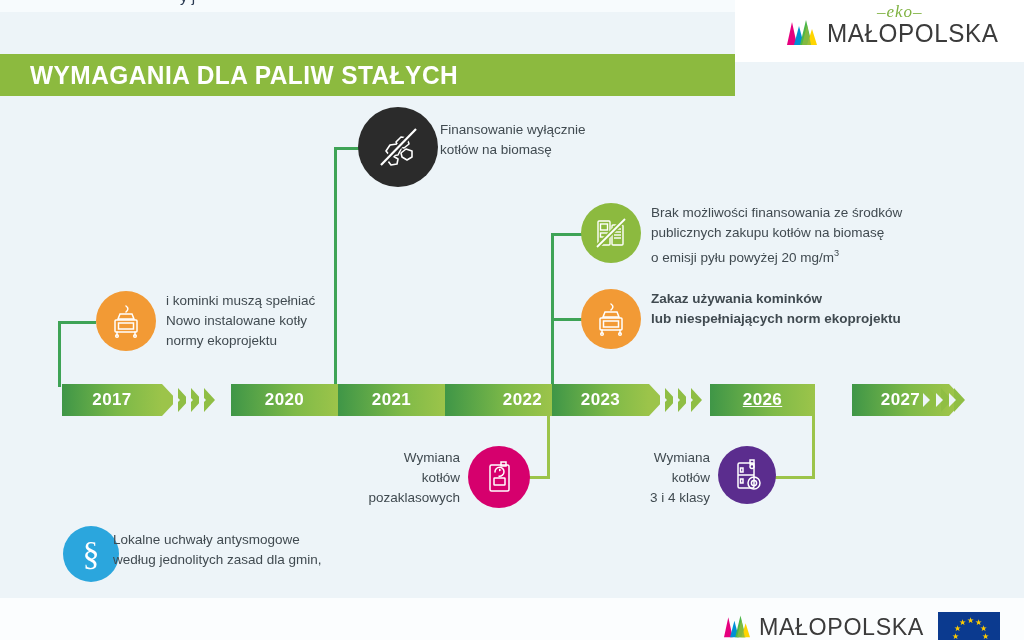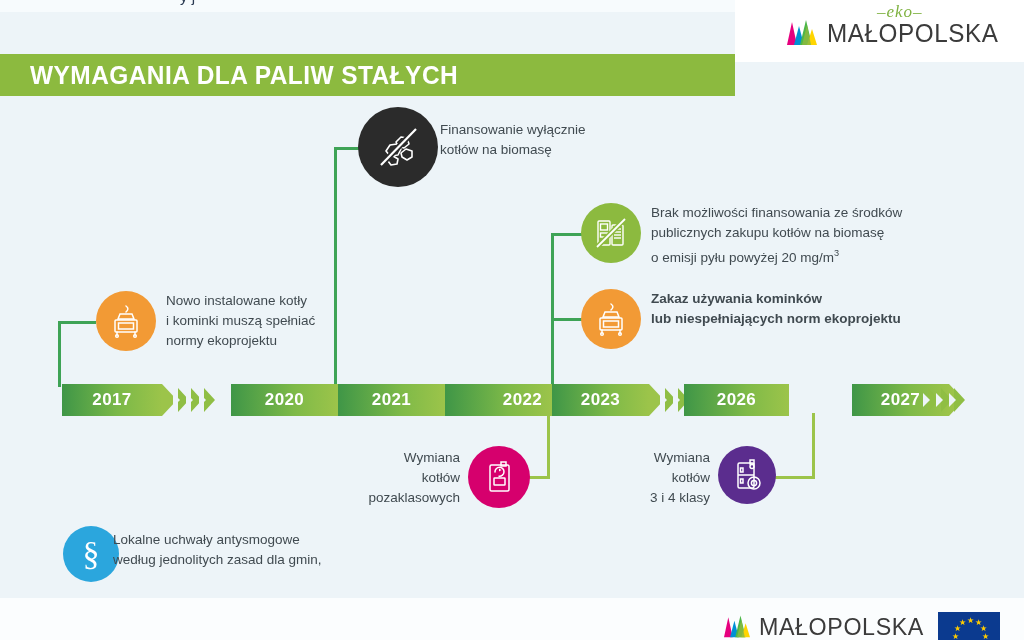--- a/index.html
+++ b/index.html
@@ -189,21 +189,21 @@
     </div>
     <div class="seg seg-arrow" style="left:552px; width:97px; background:linear-gradient(90deg,#3f9647 0%,#7fba48 60%,#9cc44a 100%);">
       <span>2023</span>
     </div>
     <div class="chev-group" style="left:665px; width:44px;">
       <span class="chev" style="left:0px;"></span>
       <span class="chev" style="left:13px;"></span>
       <span class="chev" style="left:26px;"></span>
     </div>
 
-    <div class="seg" style="left:684px; width:105px; background:linear-gradient(90deg,#3f9647 0%,#7fba48 60%,#9cc44a 100%);">
+    <div class="seg" style="left:710px; width:105px; background:linear-gradient(90deg,#3f9647 0%,#7fba48 60%,#9cc44a 100%);text-decoration:underline;">
       <span>2026</span>
     </div>
     <div class="seg seg-arrow" style="left:852px; width:97px; background:linear-gradient(90deg,#3f9647 0%,#7fba48 60%,#9cc44a 100%);">
       <span>2027</span>
     </div>
     <div class="chev-group" style="left:928px; width:44px;">
       <span class="chev" style="left:0px;"></span>
       <span class="chev" style="left:13px;"></span>
       <span class="chev" style="left:26px;"></span>
     </div>
@@ -277,22 +277,22 @@
         <rect x="9" y="19" width="22" height="12" rx="1"></rect>
         <rect x="12.5" y="22" width="15" height="6"></rect>
         <line x1="11" y1="31" x2="11" y2="34"></line>
         <line x1="29" y1="31" x2="29" y2="34"></line>
         <circle cx="11" cy="35" r="1.3"></circle>
         <circle cx="29" cy="35" r="1.3"></circle>
       </g>
     </svg>
   </div>
   <div class="note" style="left:166px; top:291px; width:200px;">
+    <div>i kominki muszą spełniać</div>
     <div>Nowo instalowane kotły</div>
-    <div>i kominki muszą spełniać</div>
     <div>normy ekoprojektu</div>
   </div>
 
   <div class="icon-circle" style="left:468px; top:446px; width:62px; height:62px; background:#d6006d;">
     <svg width="40" height="40" viewBox="0 0 40 40">
       <g fill="none" stroke="#ffffff" stroke-width="1.5">
         <rect x="11" y="8" width="19" height="26" rx="1.5"></rect>
         <rect x="22" y="5" width="5" height="4"></rect>
         <rect x="15" y="21" width="11" height="7" rx="0.5"></rect>
         <path d="M16 15 a4.5 4.5 0 1 1 4 4.2" stroke-linecap="round"></path>

